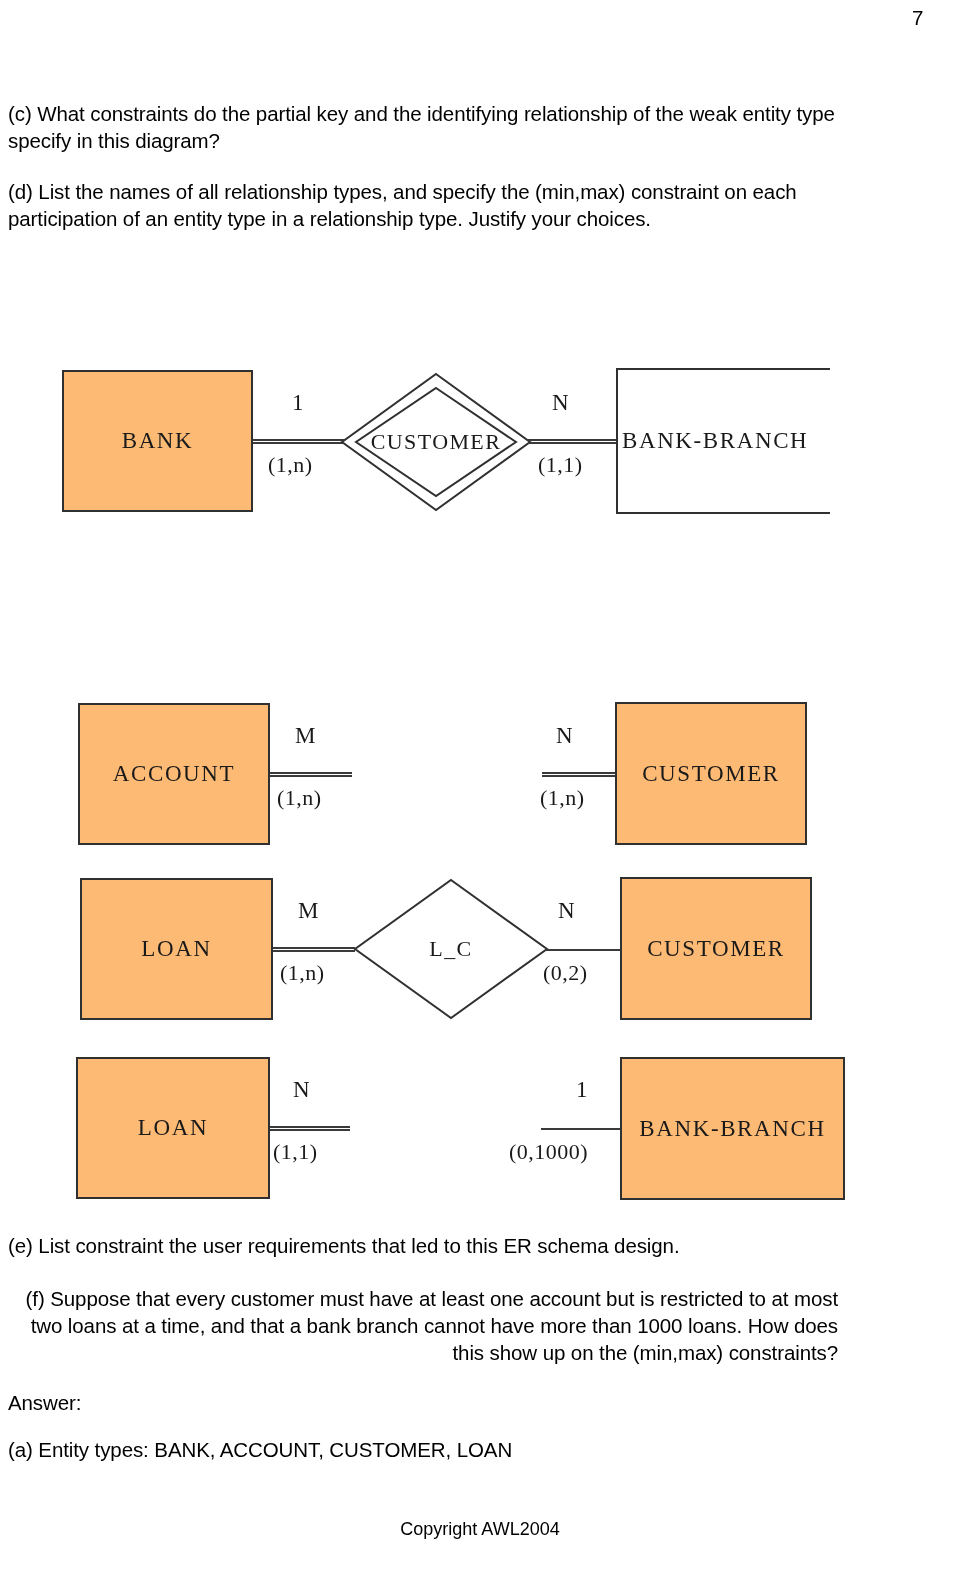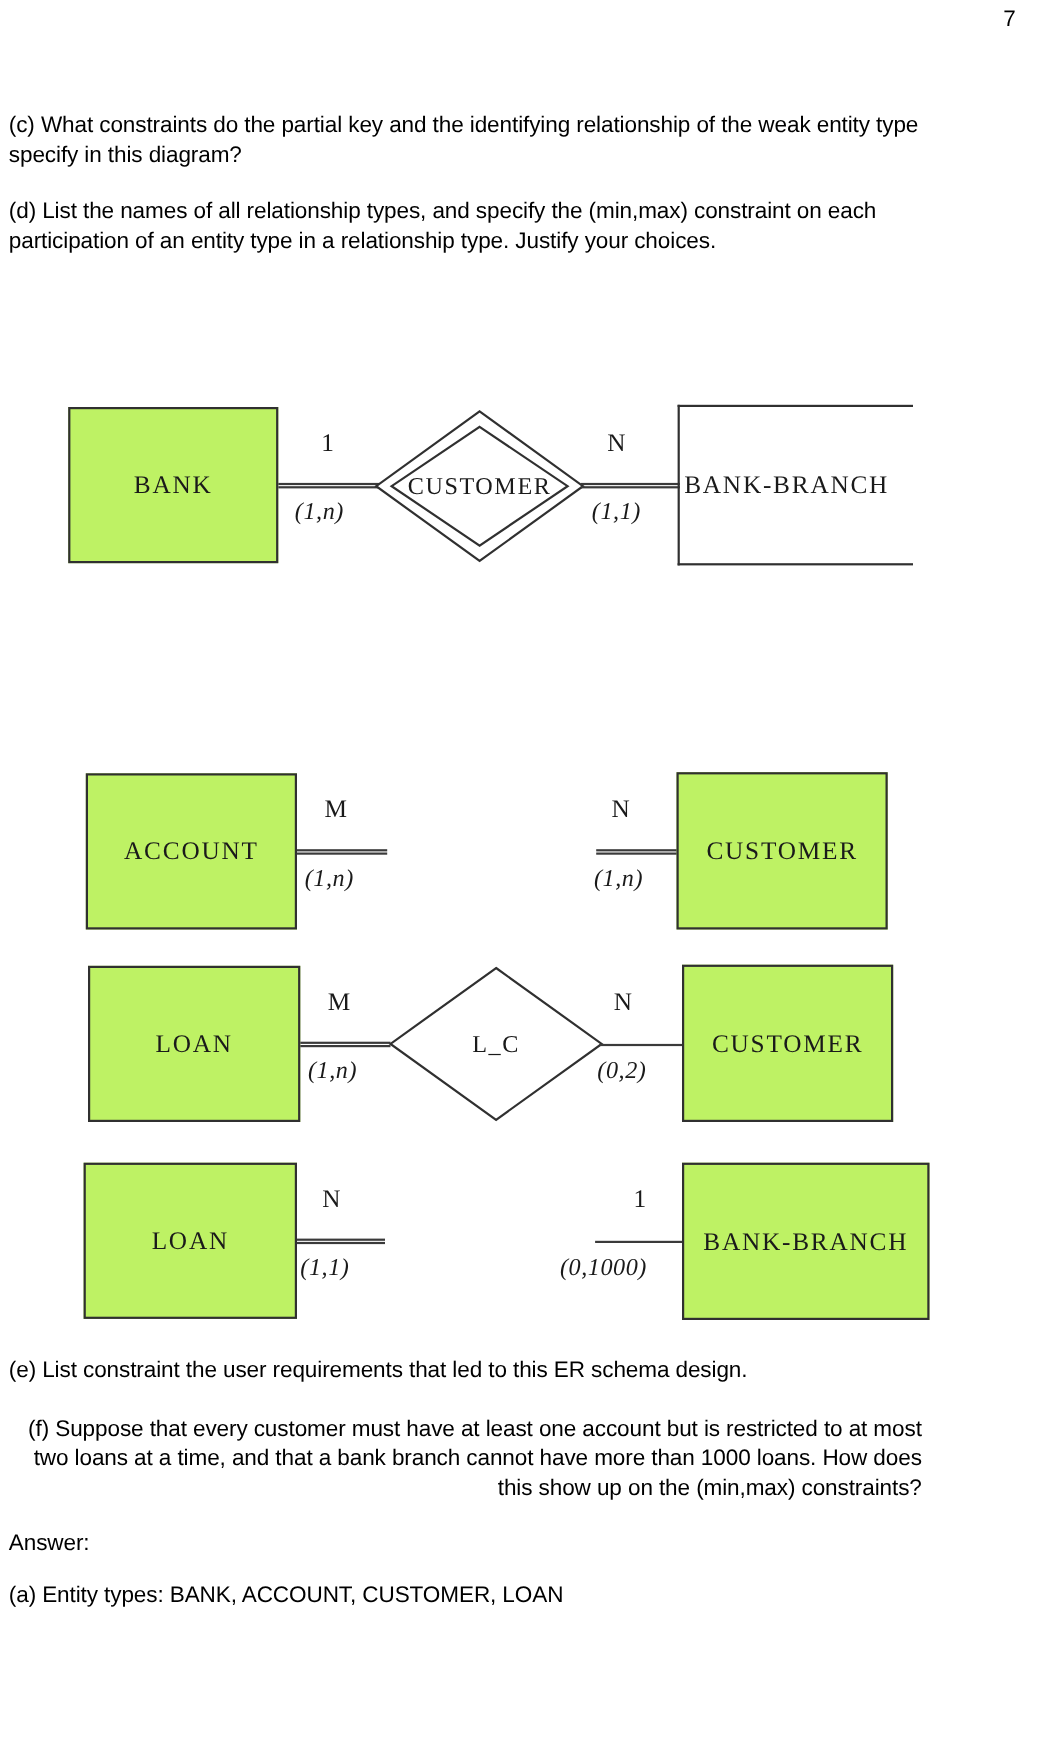--- a/index.html
+++ b/index.html
@@ -75,21 +75,21 @@
     width: 960px;
   }
   .er-fig-1 { top: 340px;  height: 200px; }
   .er-fig-2 { top: 690px;  height: 170px; }
   .er-fig-3 { top: 865px;  height: 170px; }
   .er-fig-4 { top: 1045px; height: 170px; }
 
   .entity-box {
     position: absolute;
     border: 2px solid #303030;
-    background: #bef264;
+    background: #fdba74;
     box-sizing: border-box;
     display: flex;
     align-items: center;
     justify-content: center;
   }
   .entity-box.weak {
     border: none;
     background: transparent;
   }
   
@@ -174,21 +174,20 @@
     font-family: "Liberation Serif", serif;
     white-space: nowrap;
     color: #1a1a1a;
   }
   .card-ratio {
     font-size: 23px;
   }
   .card-minmax {
     font-size: 22px;
     letter-spacing: 0.5px;
-    font-style: italic;
   }
 </style>
 </head>
 <body>
 
 <div class="page-header">
   <div class="header-page-number">7</div>
 </div>
 
 <div class="para para-c">(c) What constraints do the partial key and the identifying relationship of the weak entity type specify in this diagram?</div>
@@ -301,13 +300,14 @@
 
 <div class="para para-e">(e) List constraint the user requirements that led to this ER schema design.</div>
 
 <div class="para para-f">(f) Suppose that every customer must have at least one account but is restricted to at most two loans at a time, and that a bank branch cannot have more than 1000 loans. How does this show up on the (min,max) constraints?</div>
 
 <div class="para para-answer">Answer:</div>
 
 <div class="para para-a">(a) Entity types: BANK, ACCOUNT, CUSTOMER, LOAN</div>
 
 <div class="footer">
+  <span class="footer-line">Copyright AWL2004</span>
 </div>
 
 </body></html>

